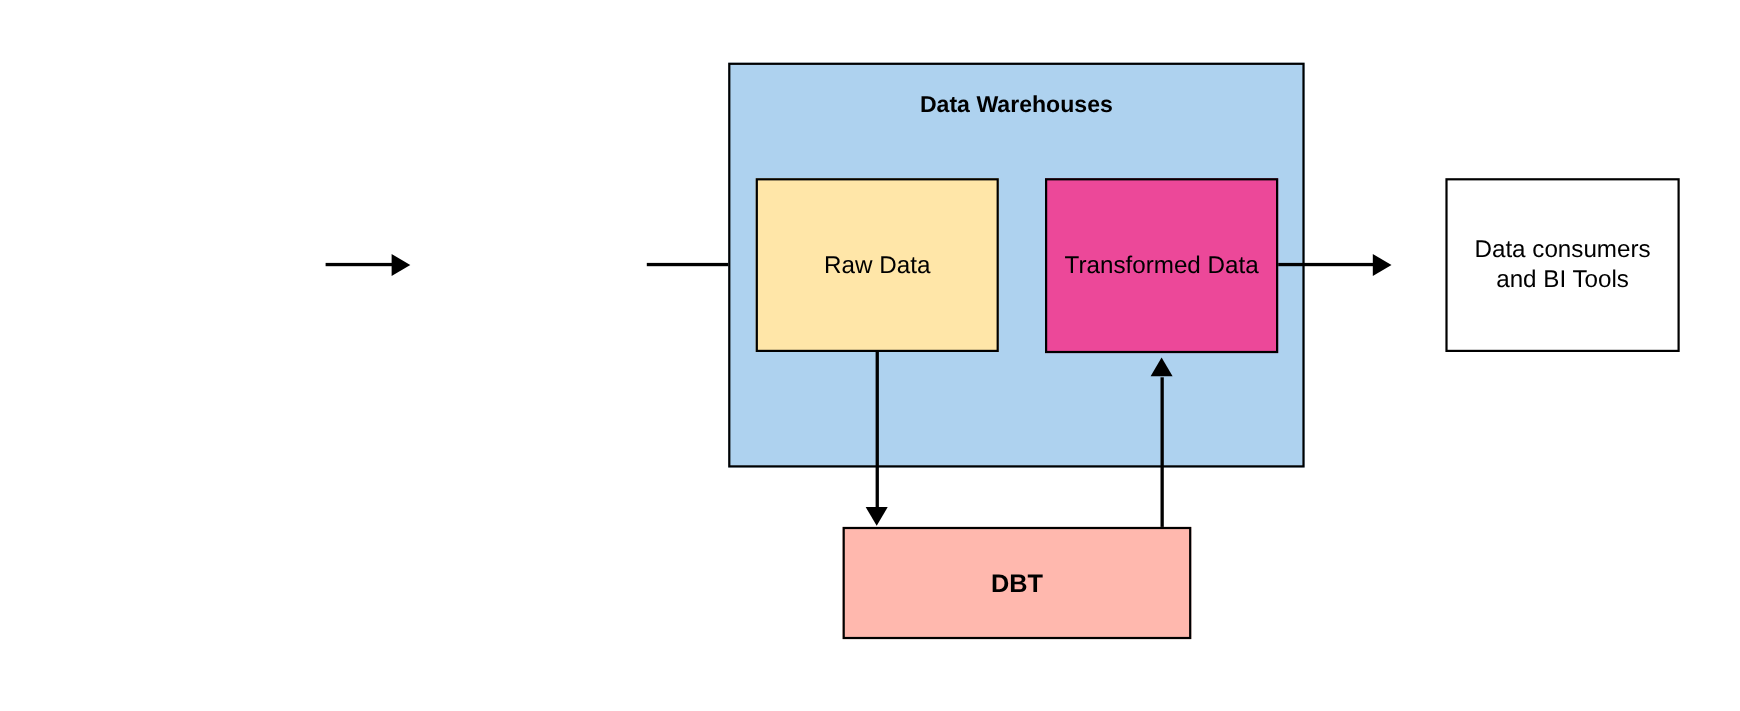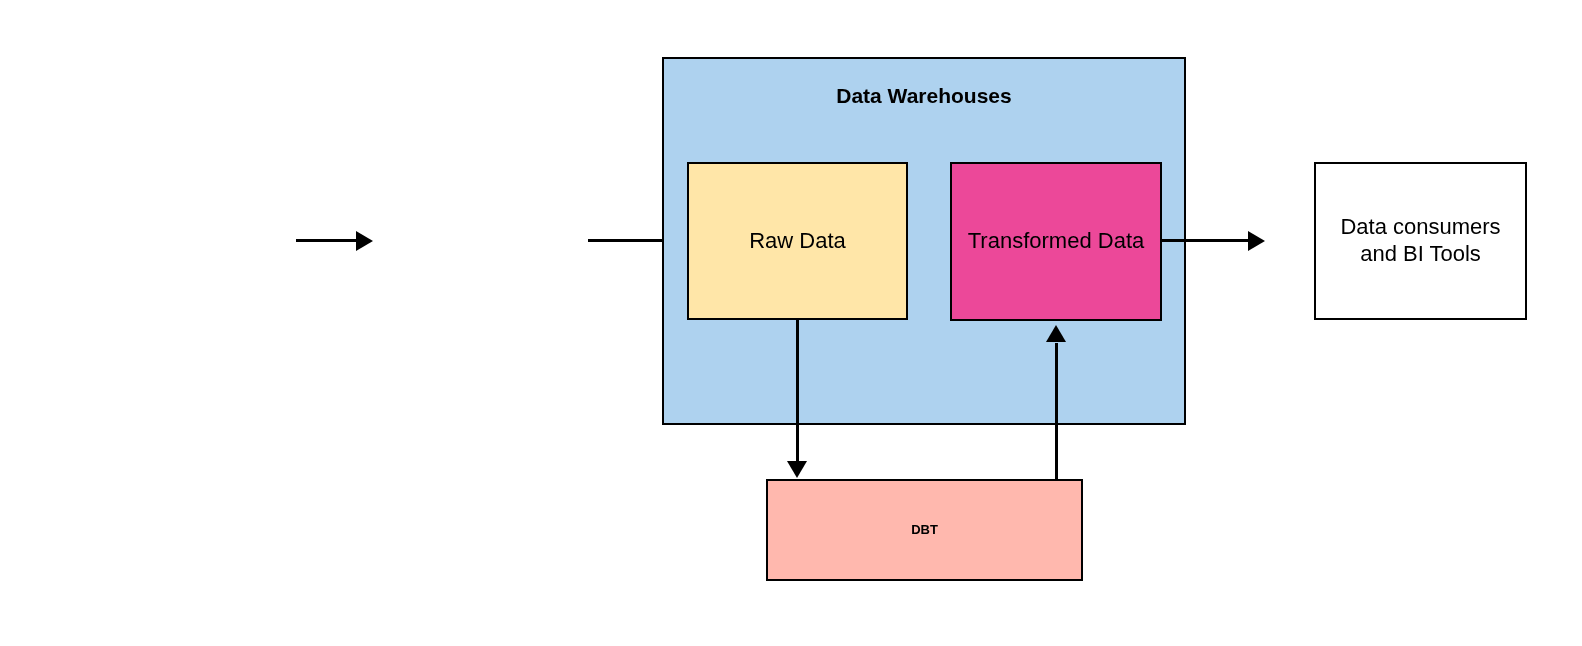--- a/index.html
+++ b/index.html
@@ -52,21 +52,21 @@
   .raw {
     background: #ffe6a8;
     font-size: 22px;
   }
   .transformed {
     background: #ec4899;
     font-size: 22px;
   }
   .dbt {
     background: #ffb8ae;
-    font-size: 13px;
+    font-size: 23px;
     font-weight: bold;
   }
   
   .edge {
     position: absolute;
   }
   .edge-h {
     height: 0;
     border-top: 3px solid #000000;
   }

